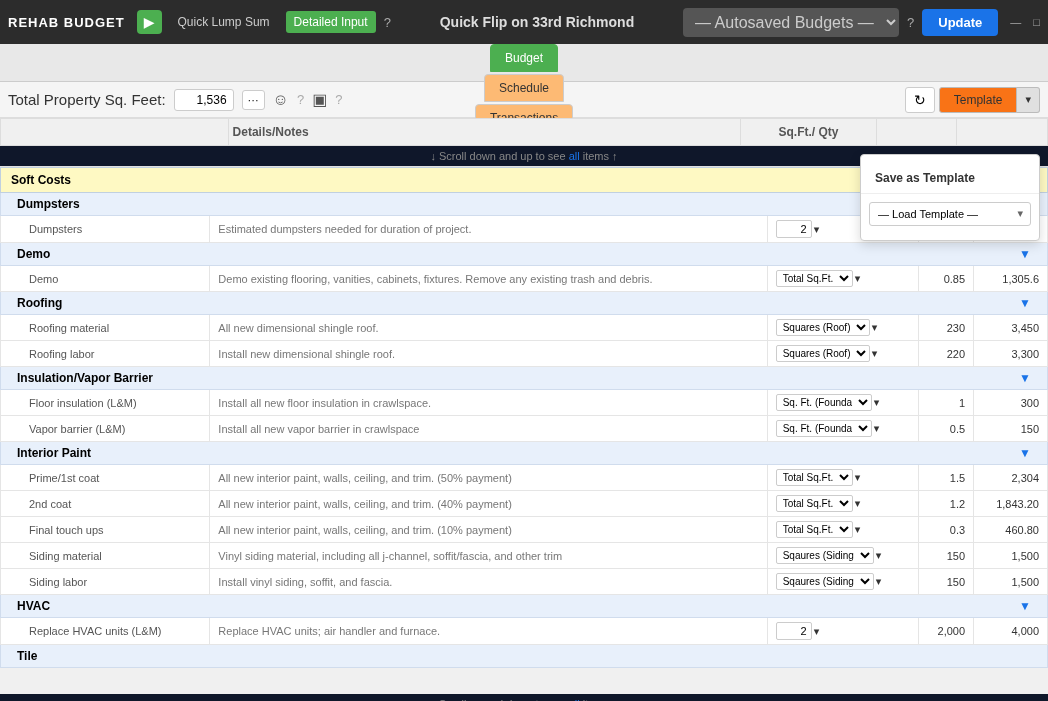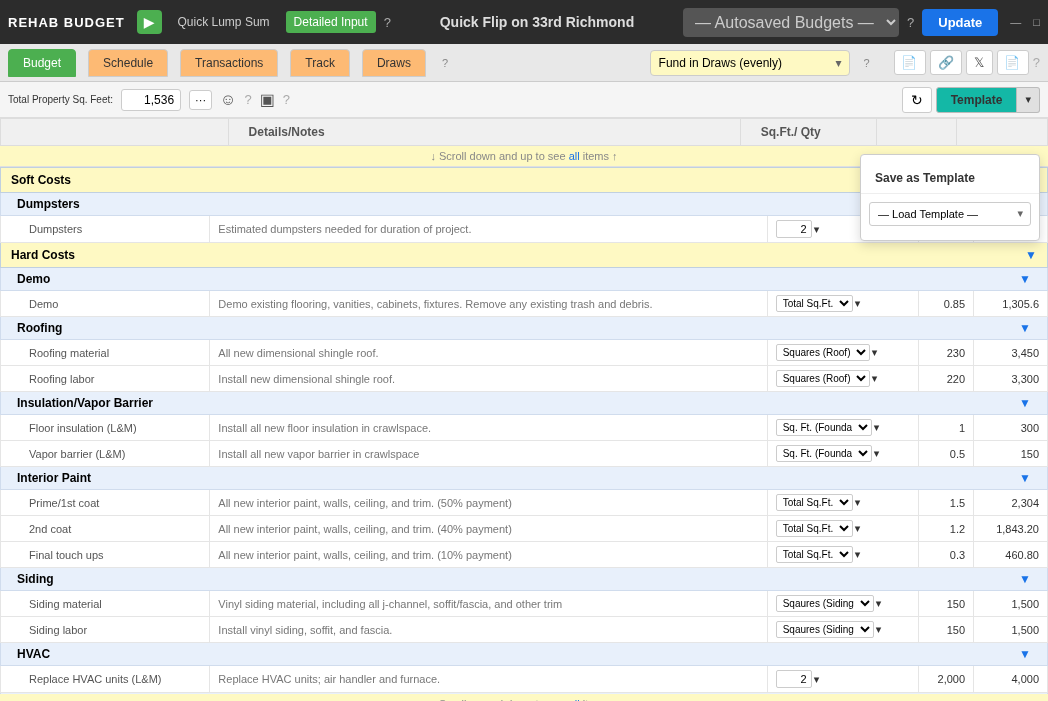--- a/index.html
+++ b/index.html
@@ -14,54 +14,54 @@
     .nav-btn { background: transparent; border: none; color: #ccc; font-size: 12px; cursor: pointer; padding: 4px 8px; border-radius: 3px; }
     .nav-btn.green { background: #4caf50; color: white; }
     .help-icon { color: #aaa; font-size: 13px; cursor: pointer; }
     .project-title { flex: 1; text-align: center; color: #ddd; font-size: 14px; font-weight: bold; }
     .autosave-select { background: #555; border: none; color: #ccc; padding: 5px 8px; border-radius: 4px; font-size: 16px; cursor: pointer; }
     .update-btn { background: #1a73e8; color: white; border: none; border-radius: 4px; padding: 6px 16px; font-size: 13px; font-weight: bold; cursor: pointer; }
     .win-btn { background: transparent; border: none; color: #aaa; font-size: 11px; cursor: pointer; margin-left: 4px; }
 
     
     .tabs-bar {
-      display: flex; align-items: center; background: #e8e8e8; border-bottom: 1px solid #ccc; padding: 0 8px; height: 38px; gap: 12px;
+      display: flex; align-items: center; background: #e8e8e8; border-bottom: 1px solid #ccc; padding: 0 8px; height: 38px; gap: 2px; flex-direction: column;
     }
     .tab { padding: 6px 14px; border: 1px solid #ccc; background: #fdba74; border-radius: 4px 4px 0 0; cursor: pointer; font-size: 12px; color: #333; }
     .tab.active { background: #4caf50; color: white; border-color: #4caf50; }
     .tab-help { color: #888; margin-left: 4px; font-size: 11px; }
     .fund-select { margin-left: auto; padding: 5px 28px 5px 8px; border: 1px solid #ccc; border-radius: 4px; background: #fef9c3; font-size: 12px; appearance: none; cursor: pointer; min-width: 200px; }
     .fund-wrap { position: relative; margin-left: auto; }
     .fund-wrap::after { content: '▾'; position: absolute; right: 8px; top: 50%; transform: translateY(-50%); pointer-events: none; color: #666; }
     .tabs-right { display: flex; align-items: center; gap: 4px; margin-left: 12px; }
     .icon-btn { background: #fff; border: 1px solid #ccc; border-radius: 3px; padding: 4px 7px; cursor: pointer; font-size: 13px; color: #555; }
     .fund-help { color: #888; font-size: 11px; margin-left: 2px; }
 
     
     .second-row {
       display: flex; align-items: center; background: #f5f5f5; border-bottom: 1px solid #ddd; padding: 4px 8px; height: 36px; gap: 8px;
     }
-    .sqft-label { font-size: 10px; color: #333; }
+    .sqft-label { font-size: 15px; color: #333; }
     .sqft-input { width: 60px; border: 1px solid #ccc; border-radius: 3px; padding: 3px 6px; font-size: 12px; text-align: right; }
     .sqft-dots { background: #fff; border: 1px solid #ccc; border-radius: 3px; padding: 3px 5px; cursor: pointer; font-size: 11px; }
     .icon-tool { font-size: 16px; color: #555; cursor: pointer; }
     .second-row-right { margin-left: auto; display: flex; gap: 4px; }
     .refresh-btn { background: #fff; border: 1px solid #ccc; border-radius: 3px; padding: 4px 8px; cursor: pointer; font-size: 14px; }
     .template-btn-group { display: flex; }
-    .template-btn { background: #14b8a6; border: 1px solid #bbb; border-radius: 3px 0 0 3px; padding: 5px 14px; cursor: pointer; font-size: 12px; font-weight: bold; color: #333; }
+    .template-btn { background: #f97316; border: 1px solid #bbb; border-radius: 3px 0 0 3px; padding: 5px 14px; cursor: pointer; font-size: 12px; font-weight: normal; color: #333; }
     .template-arrow { background: #e0e0e0; border: 1px solid #bbb; border-left: none; border-radius: 0 3px 3px 0; padding: 5px 8px; cursor: pointer; font-size: 11px; color: #333; }
 
     
-    .scroll-hint { background: #fef9c3; border-bottom: 1px solid #e0e0e0; text-align: center; padding: 4px 0; font-size: 11px; color: #888; }
+    .scroll-hint { background: #0f172a; border-bottom: 1px solid #e0e0e0; text-align: center; padding: 4px 0; font-size: 11px; color: #888; }
     .scroll-hint span { color: #1a73e8; cursor: pointer; }
 
     
     .table-container { overflow-y: auto; height: calc(701px - 44px - 38px - 36px - 24px - 32px); position: relative; }
     .budget-table { width: 100%; border-collapse: collapse; }
-    .budget-table th { background: #f0f0f0; border: 1px solid #ddd; padding: 6px 20px; text-align: left; font-size: 12px; color: #555; position: sticky; top: 0; z-index: 2; }
+    .budget-table th { background: #f0f0f0; border: 1px solid #ddd; padding: 6px 4px; text-align: left; font-size: 12px; color: #555; position: sticky; top: 0; z-index: 2; }
     .col-details { width: 45%; }
     .col-sqft { width: 12%; }
 
     
     .section-main { background: #fef9c3; font-weight: bold; font-size: 12px; }
     .section-main td { padding: 5px 10px; border: 1px solid #c0d0e0; }
     .section-main .section-arrow { color: #1a73e8; float: right; }
     .section-sub { background: #e8f0fb; font-weight: bold; font-size: 12px; }
     .section-sub td { padding: 4px 16px; border: 1px solid #d0dced; }
     .section-sub .section-arrow { color: #1a73e8; float: right; }
@@ -157,21 +157,21 @@
         <option>— Load Template —</option>
       </select>
     </div>
   </div>
 
   <table class="budget-table">
     <thead>
       <tr>
         <th style="width:20%"></th>
         <th class="col-details">Details/Notes</th>
-        <th class="col-sqft" style="text-align:left;border-radius:9px;">Sq.Ft./ Qty</th>
+        <th class="col-sqft" style="text-align:center;border-radius:9px;">Sq.Ft./ Qty</th>
         <th style="width:7%;text-align:right;"></th>
         <th style="width:8%;text-align:right;"></th>
       </tr>
     </thead>
   </table>
 
   <div class="scroll-hint">
     ↓ Scroll down and up to see <span>all</span> items ↑
   </div>
 
@@ -189,23 +189,20 @@
           <td class="notes">Estimated dumpsters needed for duration of project.</td>
           <td>
               <div class="sqft-cell">
             <input class="qty-input" value="2" style="">
             <span>▾</span>
           </div>
             </td>
           <td class="num">500</td>
           <td class="num">1,000</td>
         </tr>
-          <tr class="section-main">
-            <td colspan="5">Hard Costs <span class="section-arrow">▼</span></td>
-          </tr>
           <tr class="section-sub">
             <td colspan="5">Demo <span class="section-arrow">▼</span></td>
           </tr>
           <tr class="data-row">
           <td>Demo</td>
           <td class="notes">Demo existing flooring, vanities, cabinets, fixtures. Remove any existing trash and debris.</td>
           <td>
               <div class="sqft-cell">
             <select class="sqft-select"><option>Total Sq.Ft.</option></select>
             <span>▾</span>
@@ -300,23 +297,20 @@
           <td class="notes">All new interior paint, walls, ceiling, and trim. (10% payment)</td>
           <td>
               <div class="sqft-cell">
             <select class="sqft-select"><option>Total Sq.Ft.</option></select>
             <span>▾</span>
           </div>
             </td>
           <td class="num">0.3</td>
           <td class="num">460.80</td>
         </tr>
-          <tr class="section-sub">
-            <td colspan="5">Siding <span class="section-arrow">▼</span></td>
-          </tr>
           <tr class="data-row">
           <td>Siding material</td>
           <td class="notes">Vinyl siding material, including all j-channel, soffit/fascia, and other trim</td>
           <td>
               <div class="sqft-cell">
             <select class="sqft-select"><option>Sqaures (Siding</option></select>
             <span>▾</span>
           </div>
             </td>
           <td class="num">150</td>

